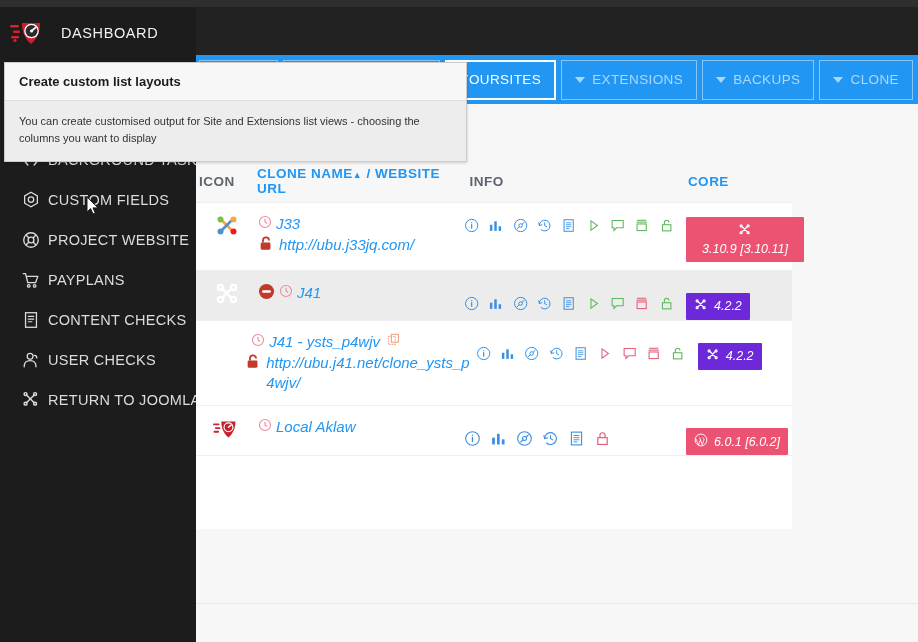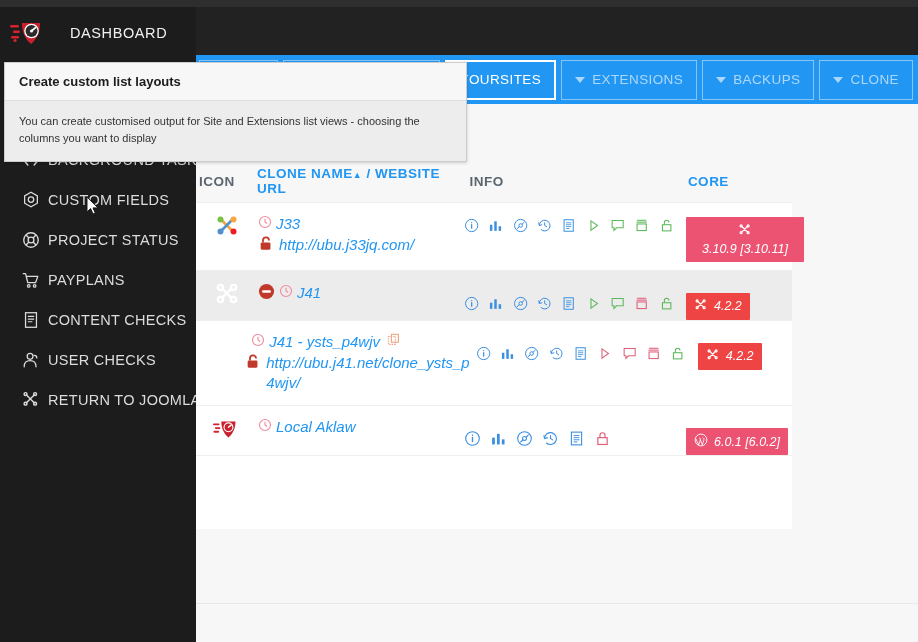--- a/index.html
+++ b/index.html
@@ -16,21 +16,21 @@
     position: absolute; left: 0; top: 0; width: 918px; height: 7px;
     background: #2e2e2e;
   }
 
   
   .sidebar {
     position: absolute; left: 0; top: 7px; width: 196px; height: 635px;
     background: #1c1c1c;
   }
   .brand {
-    height: 51px; display: flex; align-items: center; padding-left: 10px; gap: 22px;
+    height: 51px; display: flex; align-items: center; padding-left: 10px; gap: 13px;
   }
   .brand-logo { width: 38px; height: 30px; flex: 0 0 38px; }
   .brand-text {
     color: #f0f0f0; font-size: 14.5px; letter-spacing: .6px; font-weight: 400;
   }
   .nav { padding-top: 2px; }
   .nav-item {
     display: flex; align-items: center; gap: 6px;
     height: 40px; padding-left: 20px;
     color: #dcdcdc; font-size: 14.5px; letter-spacing: .3px;
@@ -116,21 +116,21 @@
 
   .icons { display: flex; align-items: center; gap: 9px; padding-top: 2px; }
   .icons svg { display: block; cursor: pointer; }
 
   .badge {
     display: inline-flex; align-items: center; justify-content: center; gap: 6px;
     padding: 5px 8px; color: #fff; font-size: 12.5px; white-space: nowrap;
     border-radius: 1px;
   }
   .badge.red { background: #ec5373; }
-  .badge.green { background: #ef4444; }
+  .badge.green { background: #6d28d9; }
   .badge.stacked { flex-direction: column; gap: 2px; padding: 6px 8px; width: 118px; }
 
   .tbl-foot { height: 74px; background: #ffffff; border-top: 1px solid #efefef; }
   .spacer { height: 74px; background: #f7f7f7; }
   .footer-note {
     border-top: 1px solid #e8e8e8;
     padding: 22px 0 0 0; text-align: right; padding-right: 0px;
     color: #5b6570; font-size: 13.5px; white-space: nowrap; overflow: hidden;
   }
 
@@ -224,21 +224,21 @@
       </div>
 
       <div class="nav-item">
         <span class="nav-ico">
           <svg viewBox="0 0 22 22" width="20" height="20" fill="none" stroke="#dcdcdc" stroke-width="1.5">
             <circle cx="11" cy="11" r="8"></circle>
               <circle cx="11" cy="11" r="3.2"></circle>
             <path d="M5.3 5.3 L8.7 8.7 M16.7 5.3 L13.3 8.7 M5.3 16.7 L8.7 13.3 M16.7 16.7 L13.3 13.3"></path>
           </svg>
         </span>
-        <span>PROJECT STATUS</span>
+        <span>PROJECT WEBSITE</span>
       </div>
 
       <div class="nav-item">
         <span class="nav-ico">
           <svg viewBox="0 0 22 22" width="20" height="20" fill="none" stroke="#dcdcdc" stroke-width="1.4" stroke-linecap="round" stroke-linejoin="round">
             <path d="M2.5 4 H5 L7.5 14 H16 L18.5 7 H6"></path>
             <circle cx="8.5" cy="17.5" r="1.4"></circle>
               <circle cx="15" cy="17.5" r="1.4"></circle>
           </svg>
         </span>

